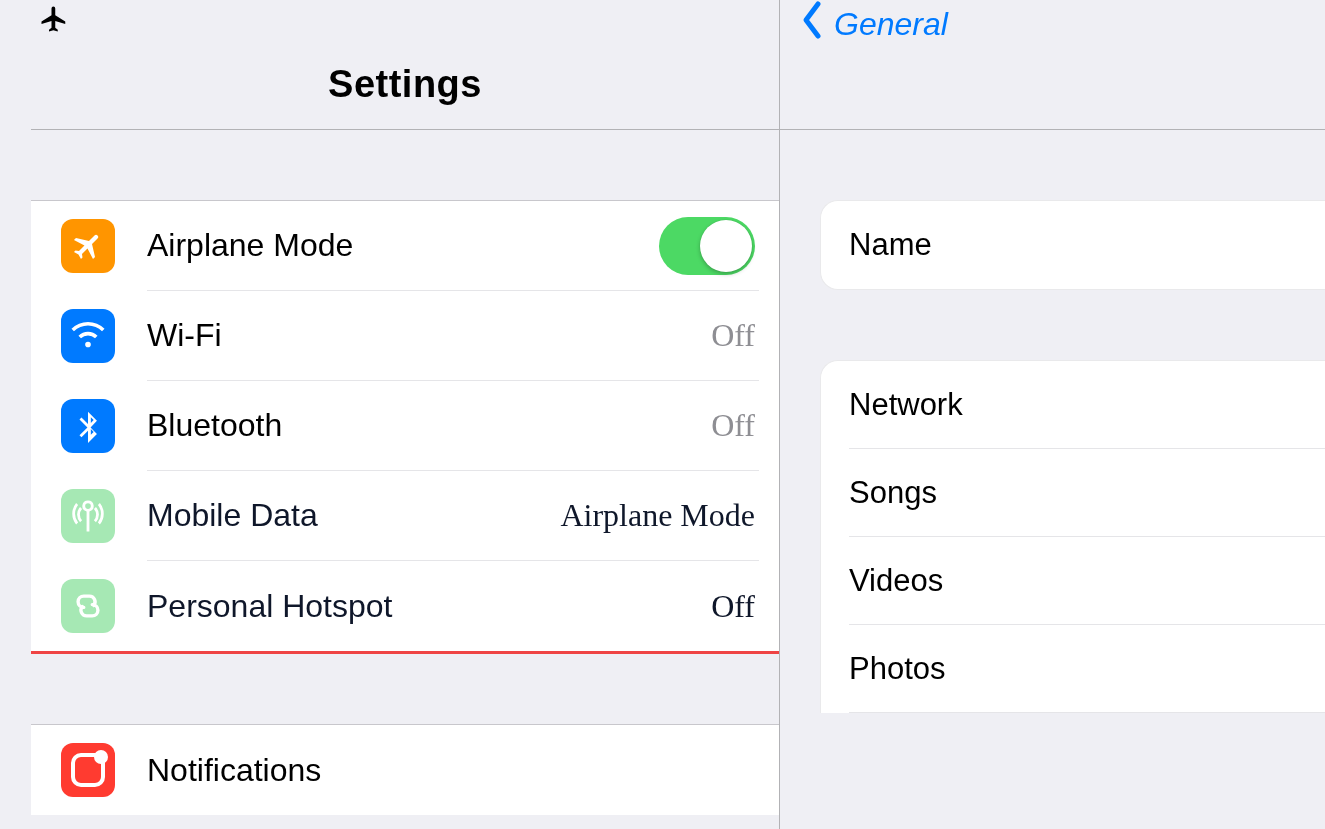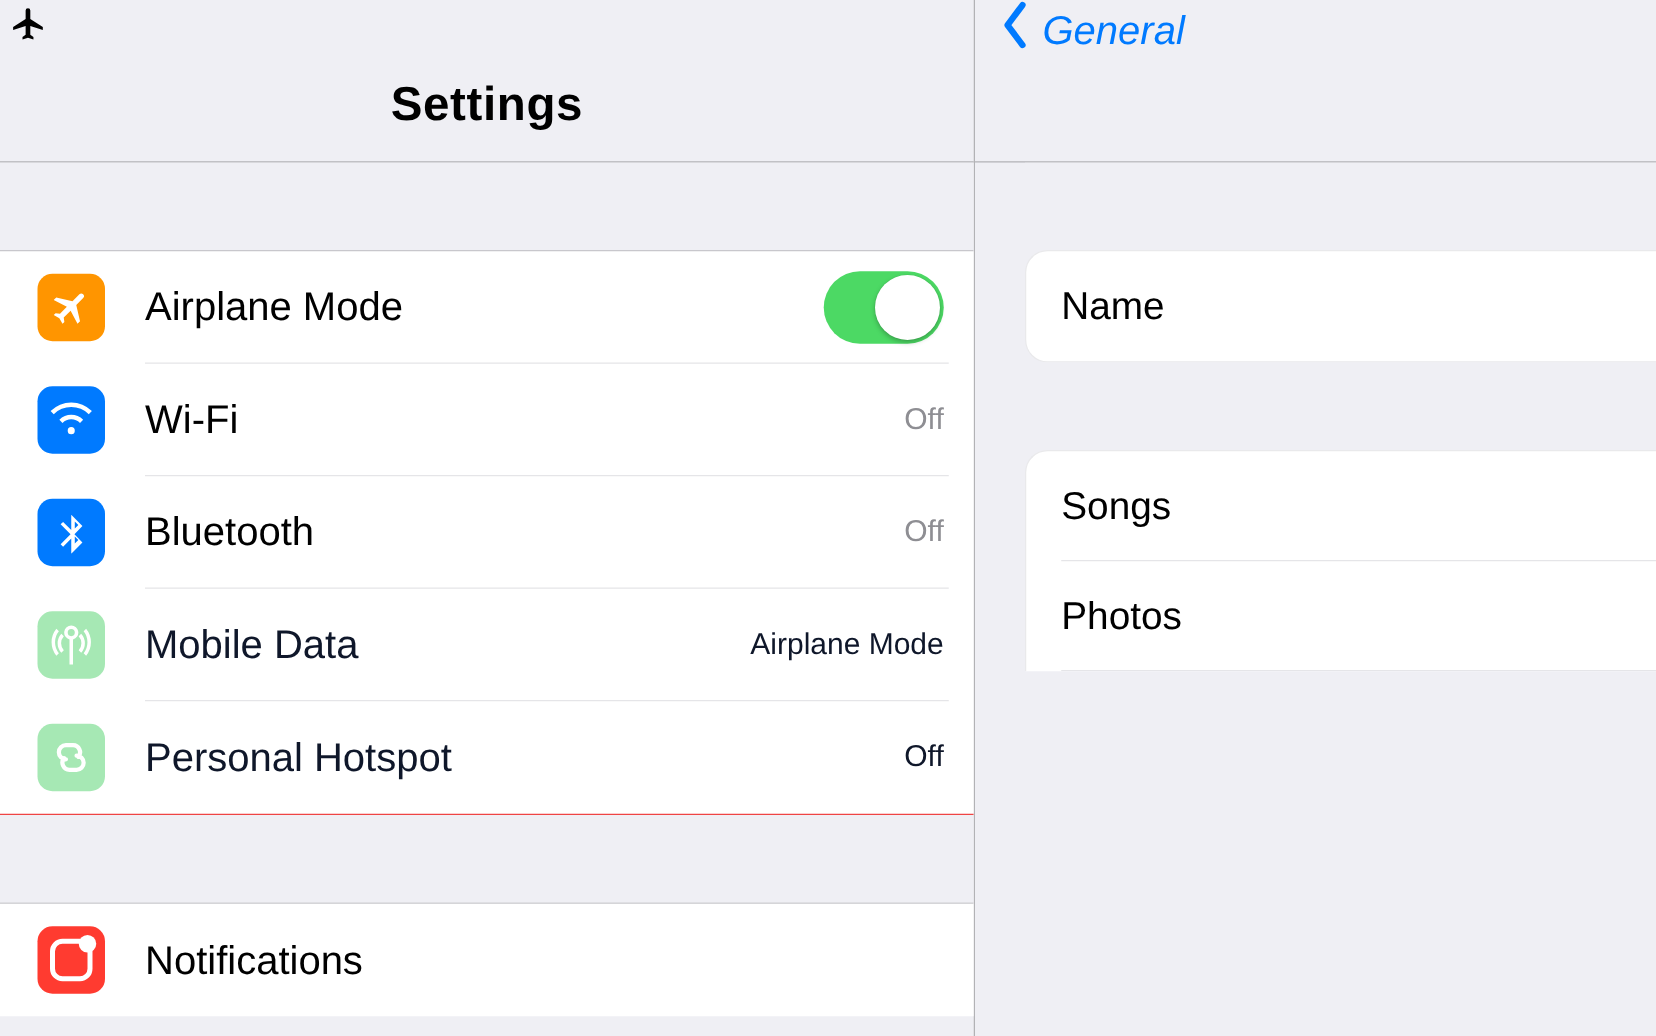--- a/index.html
+++ b/index.html
@@ -12,20 +12,21 @@
   .screen { display: flex; width: 100%; height: 100%; }
 
   
   .left-pane {
     width: 780px;
     flex: 0 0 780px;
     border-right: 1px solid #b2b2b5;
     background: #efeff4;
     display: flex;
     flex-direction: column;
+    padding-left: 31px;
   }
   .status-bar {
     height: 40px;
     display: flex;
     align-items: flex-start;
     padding: 4px 8px 0 8px;
   }
   .status-bar svg { display: block; }
   .left-header {
     height: 90px;
@@ -41,21 +42,21 @@
   }
   .left-content { flex: 1; overflow: hidden; }
 
   .group-spacer {
     height: 70px;
     background: #efeff4;
   }
   .group {
     background: #fff;
     border-top: 1px solid #c8c7cc;
-    border-bottom: 1px solid #ef4444;
+    border-bottom: 3px solid #ef4444;
   }
   .row {
     display: flex;
     align-items: center;
     min-height: 90px;
     padding: 0 20px 0 30px;
   }
   .row .icon {
     width: 54px;
     height: 54px;
@@ -73,23 +74,24 @@
     justify-content: space-between;
     height: 90px;
     border-bottom: 1px solid #e5e5e8;
   }
   .group .row:last-child .row-body { border-bottom: none; }
   .row-label {
     font-size: 32px;
     color: #000;
   }
   .row-value {
-    font-size: 24px;
+    font-size: 32px;
     color: #8e8e93;
     margin-right: 4px;
+    font-family: Liberation Serif, serif;
   }
   .row.disabled .row-label,
   .row.disabled .row-value { color: #0f172a; }
 
   
   .ic-orange { background:#ff9500; }
   .ic-blue   { background:#007aff; }
   .ic-green-dim { background:#a6e8b4; }
   .ic-red    { background:#ff3b30; }
 
@@ -301,25 +303,35 @@
             <span class="rrow-label">Name</span>
           </div>
         </div>
       </div>
 
       <div class="rgroup-spacer"></div>
 
       <div class="rgroup open-bottom">
         <div class="rrow">
           <div class="rrow-body">
+              <span class="rrow-label">Network</span>
+            </div>
+        </div>
+        <div class="rrow">
+          <div class="rrow-body">
               <span class="rrow-label">Songs</span>
             </div>
         </div>
         <div class="rrow">
           <div class="rrow-body">
+              <span class="rrow-label">Videos</span>
+            </div>
+        </div>
+        <div class="rrow">
+          <div class="rrow-body">
               <span class="rrow-label">Photos</span>
             </div>
         </div>
       </div>
     </div>
   </div>
 
 </div>
 
 </body></html>

